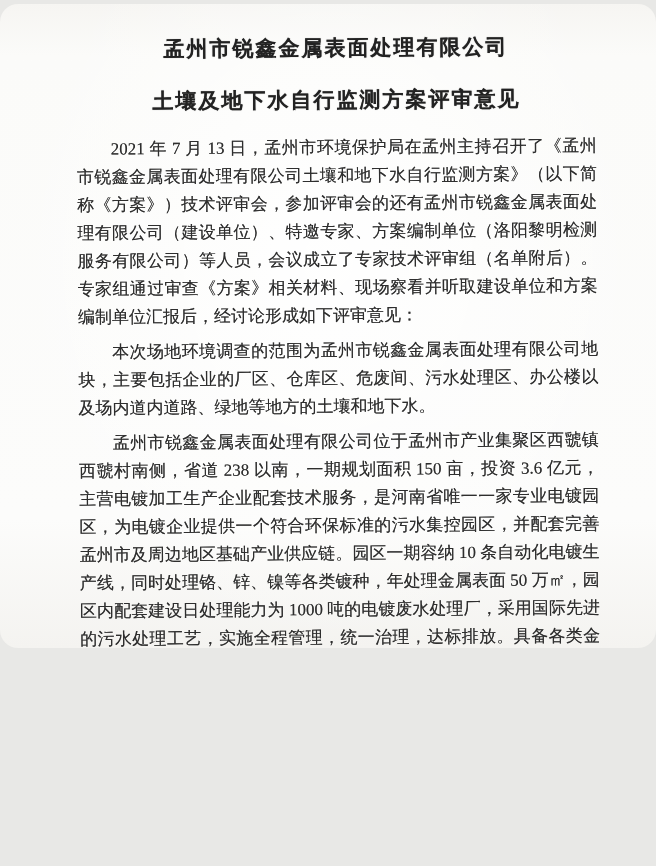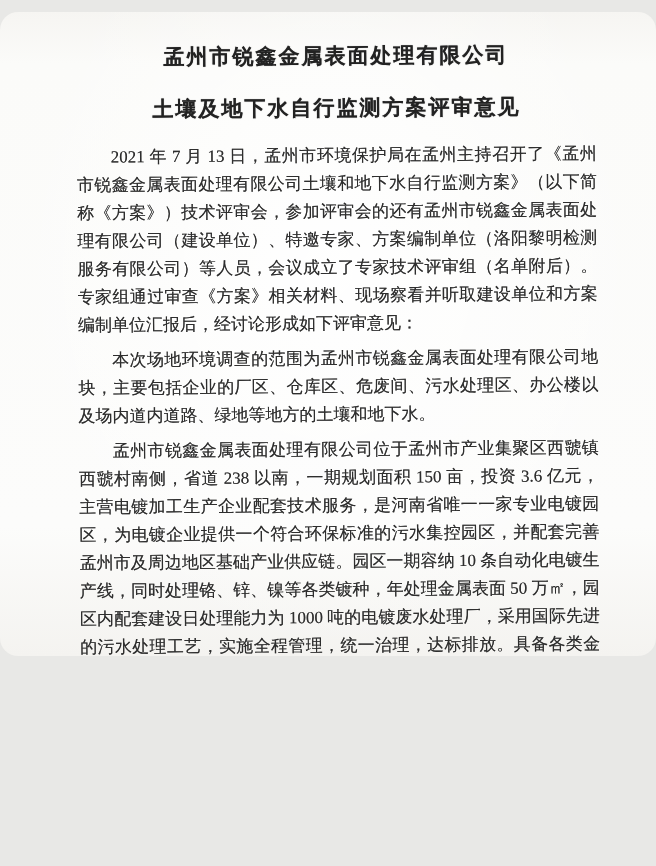--- a/index.html
+++ b/index.html
@@ -1,19 +1,19 @@
 <!DOCTYPE html>
 <html lang="zh"><head>
 <meta charset="utf-8">
 <style>
   html,body{margin:0;padding:0;background:#e8e8e6;}
   .page{
     position:relative;
     width:656px;height:644px;
-    margin:12px auto;
+    margin:4px auto;
     overflow:hidden;
     background:
       radial-gradient(ellipse at 50% 40%, rgba(255,255,255,.9), rgba(255,255,255,0) 70%),
       linear-gradient(180deg,#f6f5f2 0%, #fbfbf9 8%, #fcfcfb 80%, #f4f3f0 100%);
     font-family:"Liberation Serif","DejaVu Serif",serif;
     color:#2b2b2b;
     border-radius:18px;
   }
   .scan-tilt{
     position:absolute; inset:0;

